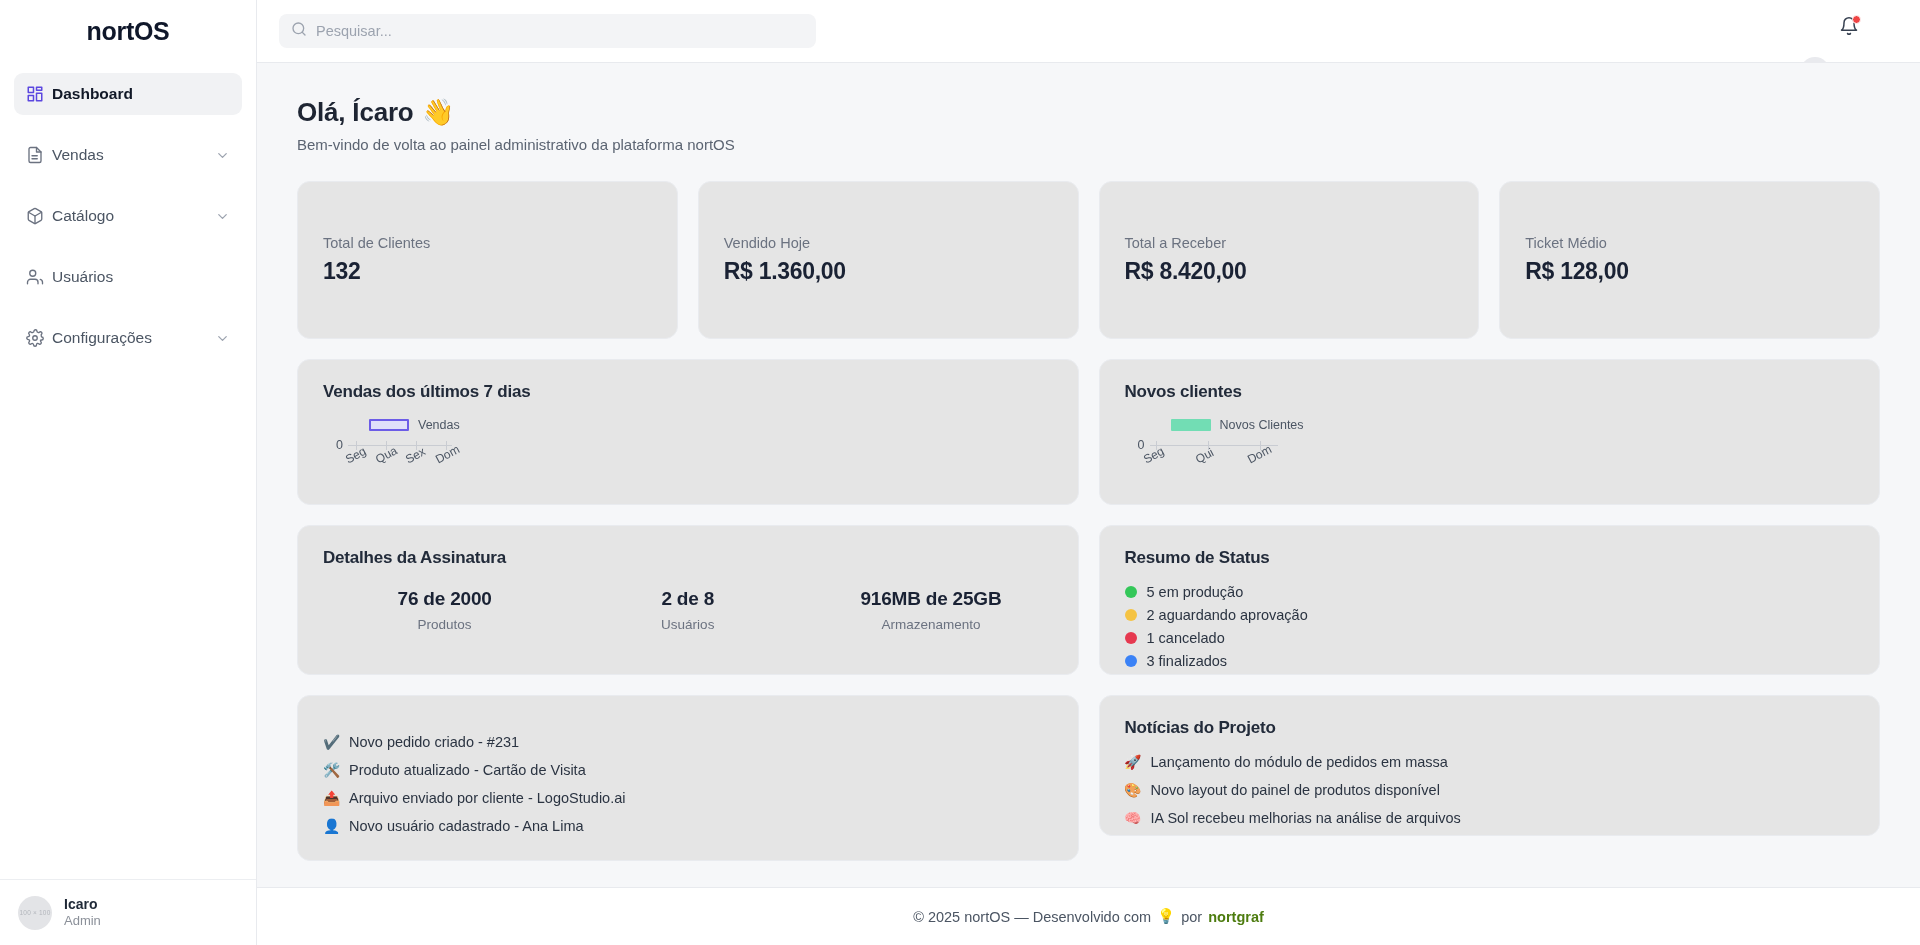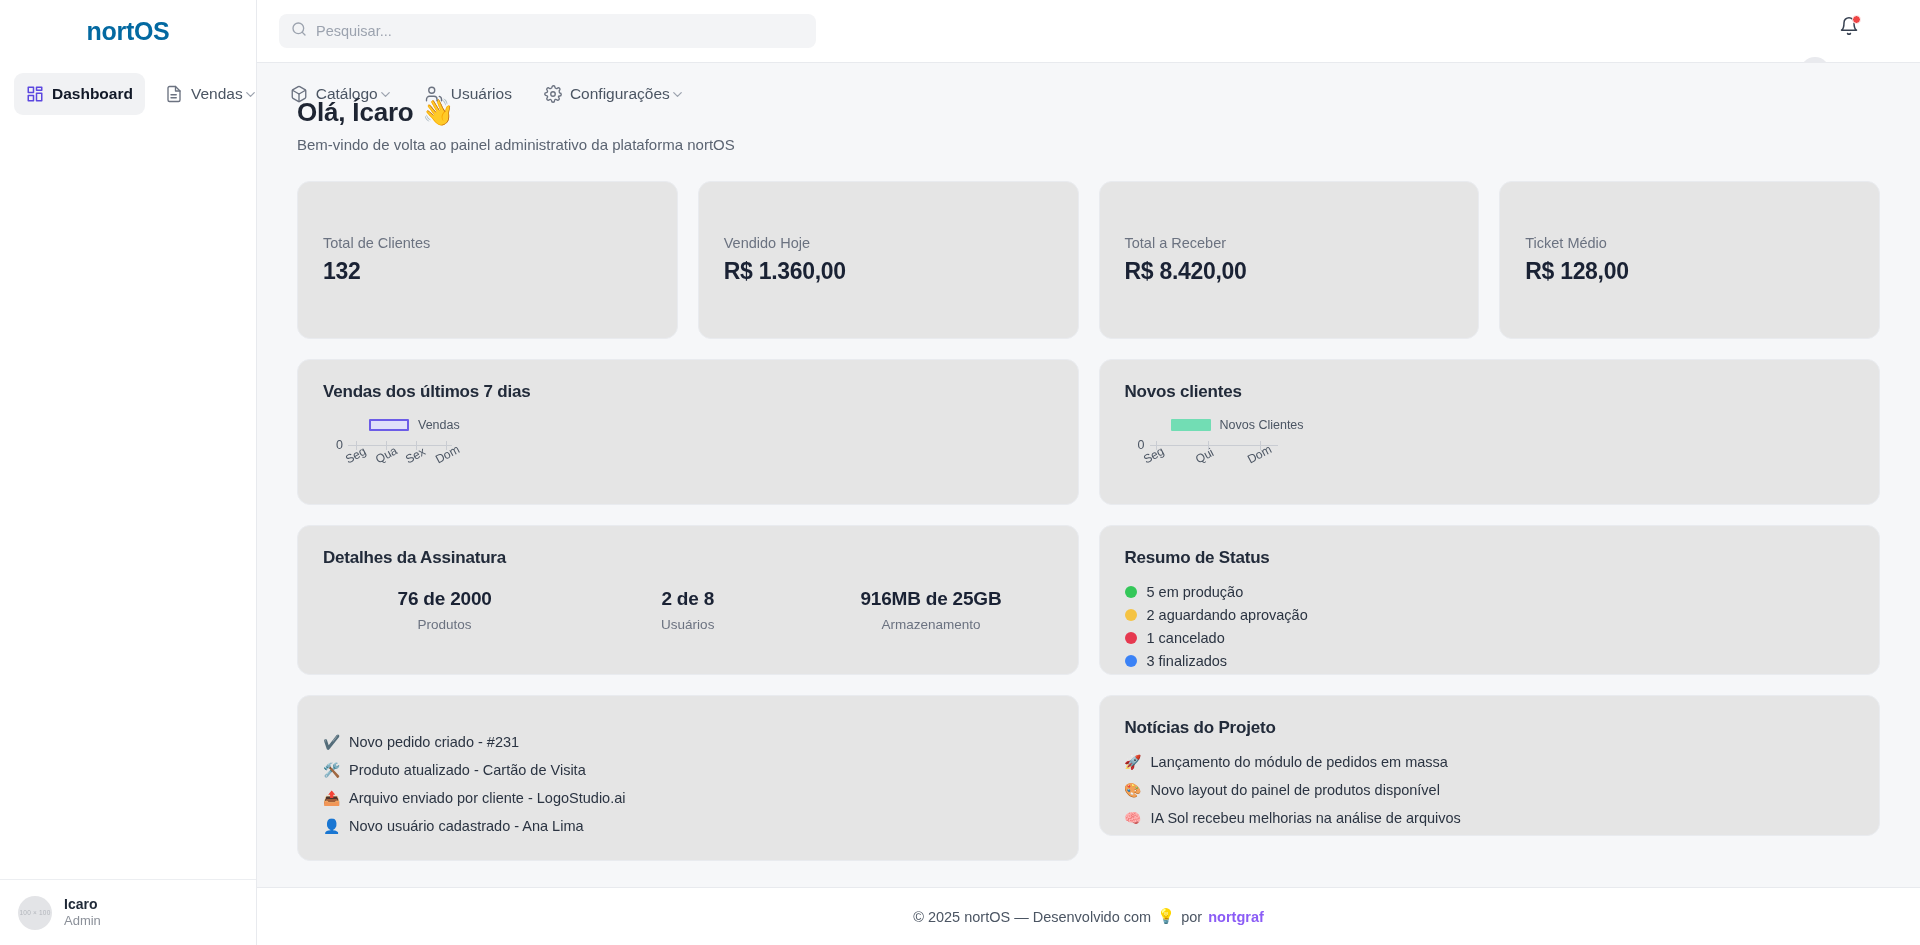--- a/index.html
+++ b/index.html
@@ -19,24 +19,24 @@
     background: #ffffff;
     border-right: 1px solid #e8eaee;
     display: flex; flex-direction: column;
     flex: 0 0 257px;
     position: relative;
   }
   .brand {
     height: 63px;
     display: flex; align-items: center; justify-content: center;
     font-size: 25px; font-weight: bold;
-    color: #0369a1;
+    color: #0f172a;
     letter-spacing: -0.3px;
   }
-  .nav { padding: 10px 14px 0 14px; display: flex; flex-direction: row; gap: 8px; }
+  .nav { padding: 10px 14px 0 14px; display: flex; flex-direction: column; gap: 19px; }
   .nav-item {
     display: flex; align-items: center;
     height: 42px; border-radius: 9px;
     padding: 0 12px; cursor: pointer;
     color: #4b5563; font-size: 15.5px;
   }
   .nav-item .nav-ico { width: 26px; display: flex; align-items: center; color: #6b7280; }
   .nav-item .nav-label { flex: 1; }
   .nav-item .chev { color: #9ca3af; display: flex; align-items: center; }
   .nav-item.active { background: #f1f2f4; color: #111827; font-weight: bold; }
@@ -161,21 +161,21 @@
   .item-list { margin-top: 16px; display: flex; flex-direction: column; gap: 12px; }
   .item-row { display: flex; align-items: center; gap: 9px; font-size: 14.5px; color: #2b3442; }
   .item-row .em { font-size: 14px; width: 17px; text-align: center; flex: 0 0 17px; }
 
   .footer {
     height: 58px; flex: 0 0 58px;
     background: #fff; border-top: 1px solid #e8eaee;
     display: flex; align-items: center; justify-content: center;
     font-size: 14.5px; color: #4b5563; gap: 6px;
   }
-  .footer a { color: #8b5cf6; font-weight: bold; text-decoration: none; }
+  .footer a { color: #4d7c0f; font-weight: bold; text-decoration: none; }
 </style>
 </head>
 <body>
 
 <div class="app">
 
   <aside class="sidebar">
     <div class="brand">nortOS</div>
 
     <nav class="nav">

